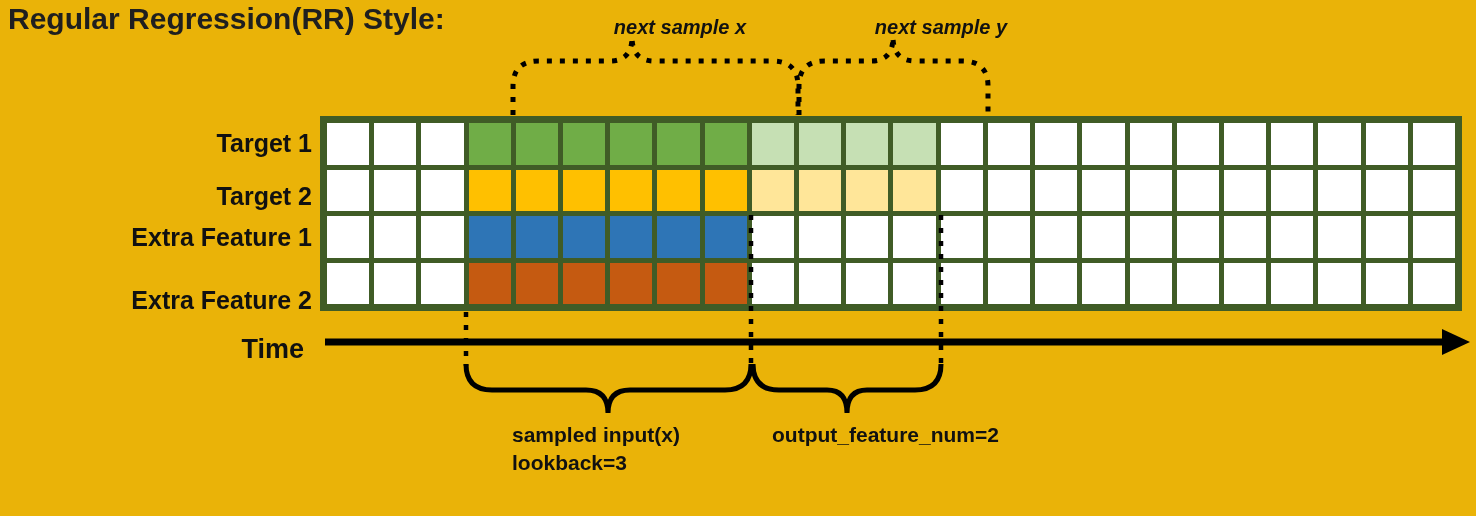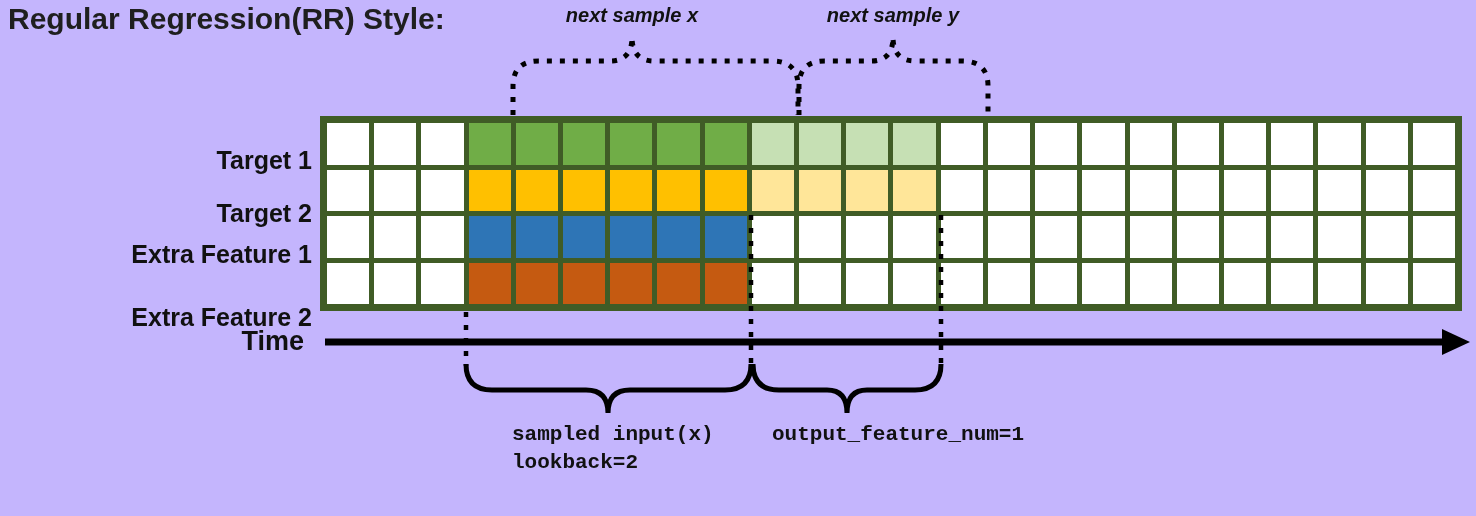--- a/index.html
+++ b/index.html
@@ -1,78 +1,77 @@
 <!DOCTYPE html>
 <html><head>
 <meta charset="utf-8">
 <style>
   html, body { margin: 0; padding: 0; background: #ffffff; }
   #canvas {
     position: relative;
     width: 1476px;
     height: 516px;
     overflow: hidden;
-    background: #c4b5fd;
+    background: #eab308;
     font-family: "Liberation Sans", sans-serif;
     color: #1a1a1a;
   }
   .abs { position: absolute; }
   #title {
     left: 8px; top: 2px;
     font-size: 30px;
     font-weight: 700;
     letter-spacing: 0px;
     color: #1f1f1f;
     white-space: nowrap;
   }
   .next-label {
-    top: 4px;
+    top: 16px;
     transform: translateX(-50%);
     font-size: 20px;
     font-style: italic;
     font-weight: 600;
     white-space: nowrap;
     color: #111;
+    margin-left: 48px;
   }
   #next-x-label { left: 632px; }
   #next-y-label { left: 893px; }
   #ts-grid {
     left: 320px; top: 116px;
     width: 1142px; height: 195px;
     box-sizing: border-box;
     display: grid;
     gap: 5px;
     padding: 6px;
   }
   .cell { width: 100%; height: 100%; }
   .row-label {
     right: 1164px;
     transform: translateY(-50%);
     font-size: 25px;
     font-weight: 700;
     white-space: nowrap;
     color: #111;
-    margin-top: 17px;
   }
   #time-label {
     right: 1172px;
-    top: 341px;
+    top: 349px;
     transform: translateY(-50%);
     font-size: 27px;
     font-weight: 700;
     color: #111;
   }
   .note-block {
     top: 421px;
     font-size: 21px;
     font-weight: 600;
     line-height: 28px;
     white-space: nowrap;
     color: #111;
-    font-family: Liberation Mono, monospace;
   }
   #input-note { left: 512px; }
   #output-note { left: 772px; }
   #overlay { left: 0; top: 0; pointer-events: none; }
 </style>
 </head>
 <body>
 
 <div id="canvas">
 
@@ -184,25 +183,25 @@
       <div class="abs row-label" style="top: 143px;">Target 1</div>
       <div class="abs row-label" style="top: 196px;">Target 2</div>
       <div class="abs row-label" style="top: 237px;">Extra Feature 1</div>
       <div class="abs row-label" style="top: 300px;">Extra Feature 2</div>
     </div>
 
   <div id="time-label" class="abs">Time</div>
 
   <div id="input-note" class="abs note-block">
     <div>sampled input(x)</div>
-    <div>lookback=2</div>
+    <div>lookback=3</div>
   </div>
 
   <div id="output-note" class="abs note-block">
-    <div>output_feature_num=1</div>
+    <div>output_feature_num=2</div>
   </div>
 
   <svg id="overlay" class="abs" width="1476" height="516" viewBox="0 0 1476 516">
 
     <path d="M 513 115 L 513 86 Q 513 61 539 61 L 610 61 Q 632 61 632 37 Q 632 61 654 61 L 772 61 Q 798 61 798 86 L 798 115" fill="none" stroke="#000" stroke-width="5" stroke-dasharray="5 8"></path>
 
     <path d="M 799 115 L 799 86 Q 799 61 825 61 L 871 61 Q 893 61 893 37 Q 893 61 915 61 L 962 61 Q 988 61 988 86 L 988 115" fill="none" stroke="#000" stroke-width="5" stroke-dasharray="5 8"></path>
 
     <line x1="466" y1="312" x2="466" y2="366" stroke="#000" stroke-width="4.5" stroke-dasharray="5 8"></line>
     <line x1="751" y1="215" x2="751" y2="366" stroke="#000" stroke-width="4.5" stroke-dasharray="5 8"></line>

